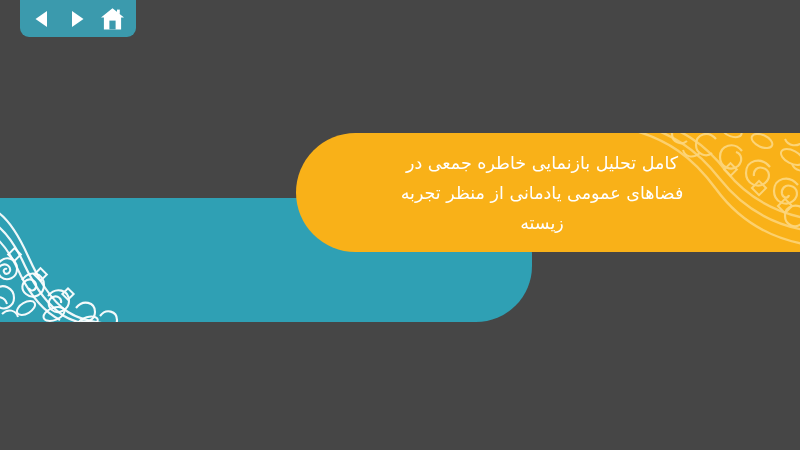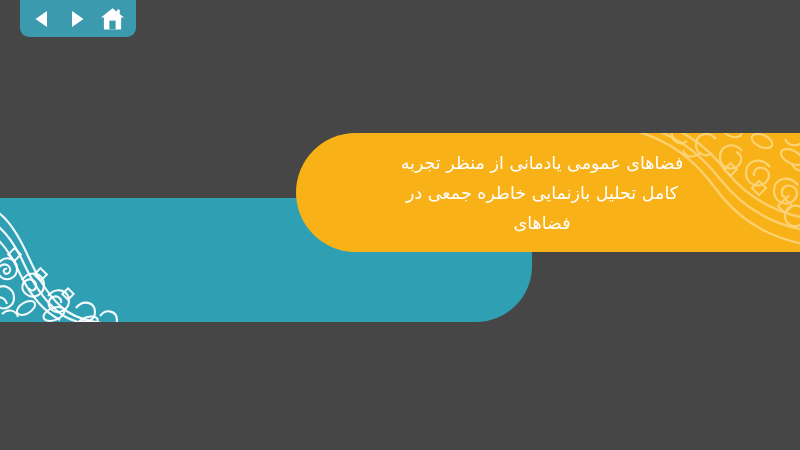--- a/index.html
+++ b/index.html
@@ -204,20 +204,20 @@
         <ellipse cx="172" cy="30" rx="12" ry="6.5" transform="rotate(28 172 30)" stroke-width="2"></ellipse>
         <ellipse cx="142" cy="14" rx="11" ry="6" transform="rotate(24 142 14)" stroke-width="2"></ellipse>
         <ellipse cx="112" cy="4" rx="10" ry="5.5" transform="rotate(20 112 4)" stroke-width="2"></ellipse>
         <path d="M184,14 c-7,7 -16,5 -19,-2" stroke-width="2"></path>
         <path d="M190,40 c-7,6 -15,4 -18,-3" stroke-width="2"></path>
         <path d="M80,26 c-7,6 -15,4 -17,-3" stroke-width="2"></path>
       </g>
     </svg>
 
     <div id="title-text">
+      <div class="tline">کامل تحلیل بازنمایی خاطره جمعی در</div>
       <div class="tline">فضاهای عمومی یادمانی از منظر تجربه</div>
-      <div class="tline">کامل تحلیل بازنمایی خاطره جمعی در</div>
-      <div class="tline">فضاهای</div>
+      <div class="tline">زیسته</div>
     </div>
 
   </div>
 
 </div>
 
 </body></html>

